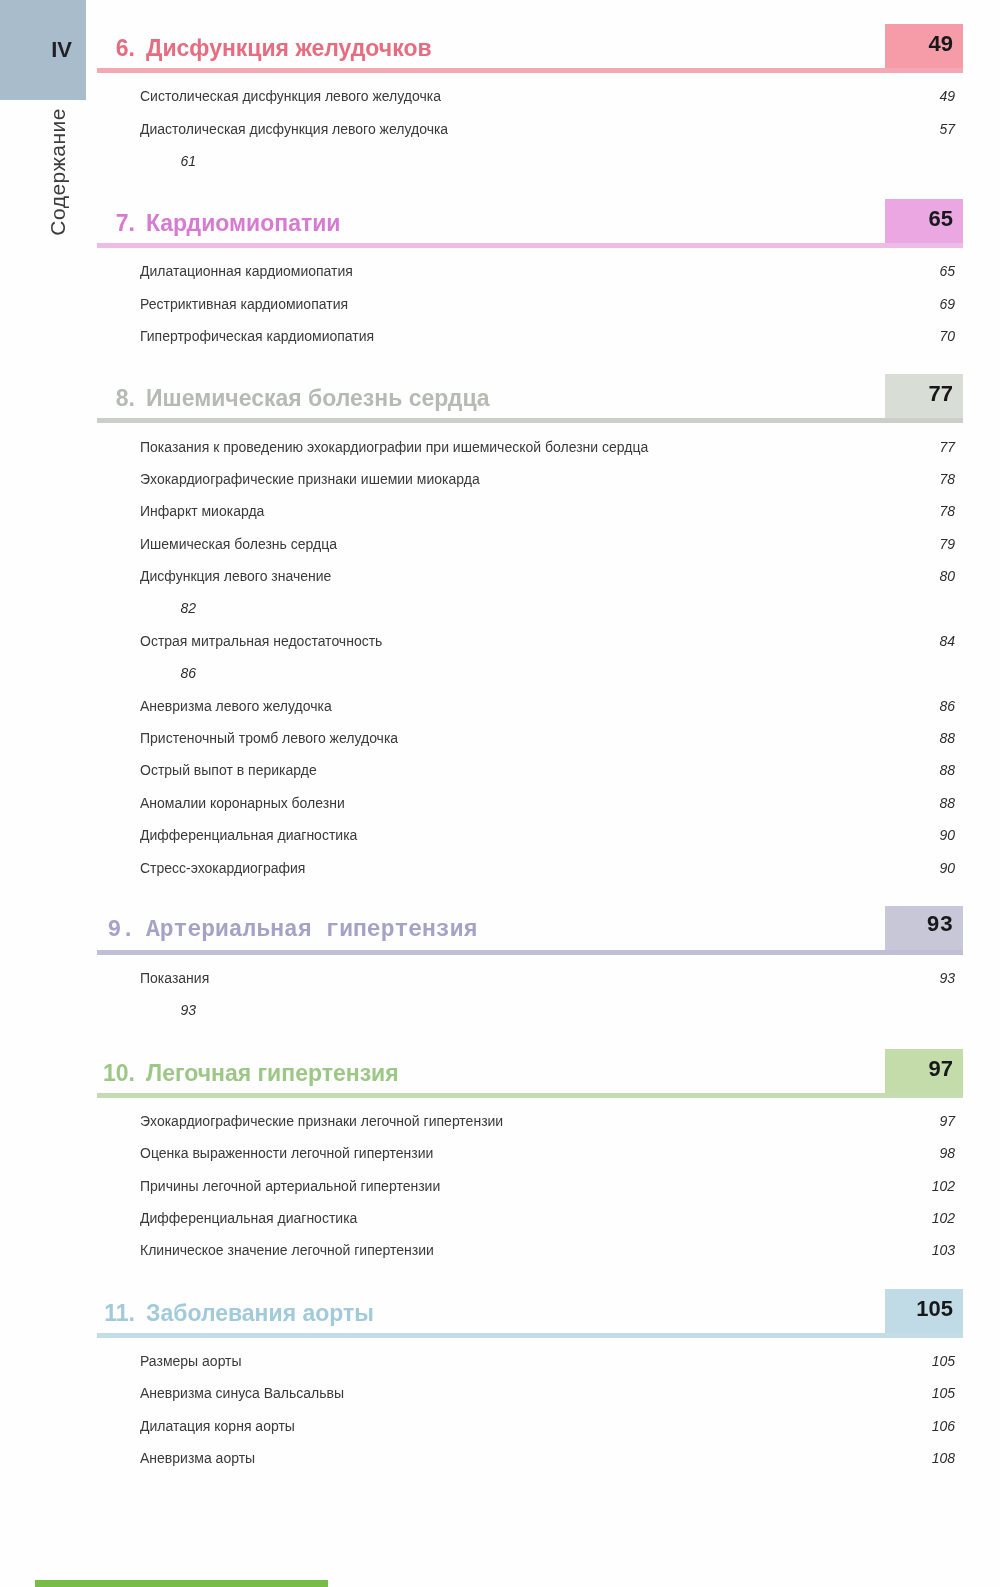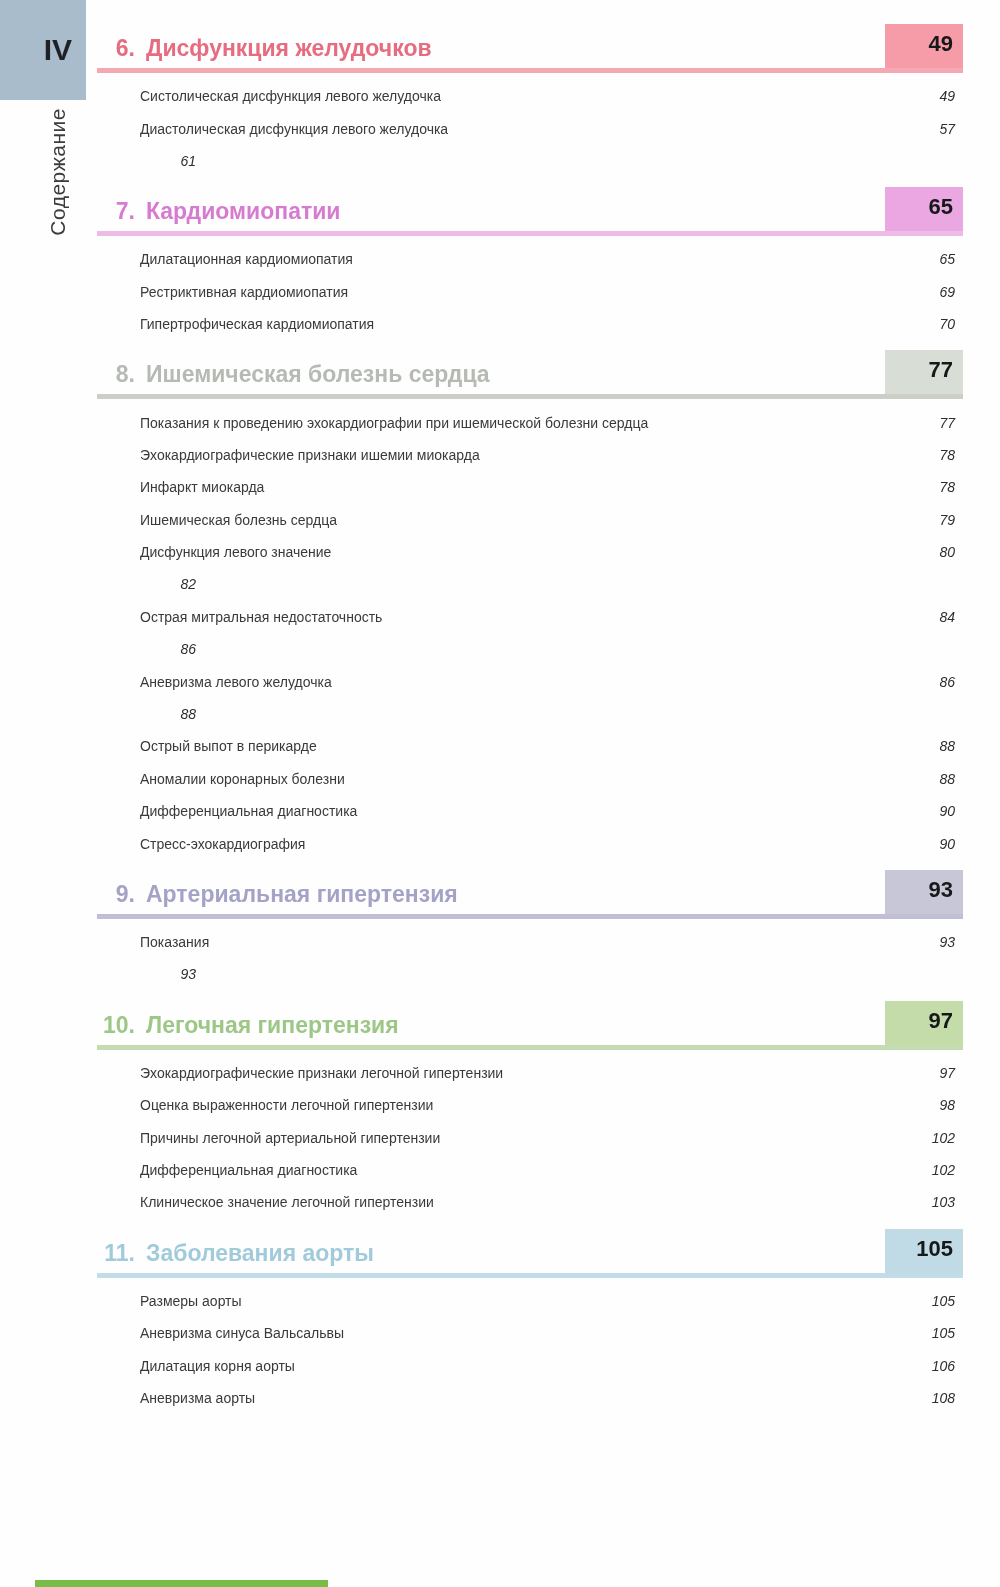--- a/index.html
+++ b/index.html
@@ -12,39 +12,39 @@
     color:#3a3a3a;
   }
   
   .page-marker{
     position:absolute;left:0;top:0;
     width:86px;height:100px;
     background:#a9bccb;
     box-sizing:border-box;
     display:flex;align-items:center;justify-content:flex-end;
     padding-right:14px;
-    font-size:30px;font-weight:bold;color:#1f2126;
+    font-size:22px;font-weight:bold;color:#1f2126;
   }
   .sidebar-label{
     position:absolute;left:46px;top:108px;
     writing-mode:vertical-rl;
     transform:rotate(180deg);
     font-size:21px;color:#3c3c3c;
     letter-spacing:0.5px;
   }
   
   .toc{
     position:absolute;left:97px;top:0;
     width:866px;
   }
   .chapter{display:block;}
   .ch-header{
     position:relative;
     height:38px;
-    margin-top:14px;
+    margin-top:26px;
     font-size:23px;font-weight:bold;
     line-height:36px;
     padding-top:2px;
     box-sizing:content-box;
   }
   .chapter:first-child .ch-header{margin-top:28px;}
   .ch-num{
     display:inline-block;width:38px;text-align:right;
     margin-right:11px;
   }
@@ -183,20 +183,21 @@
   <div class="sec-row">
     <span class="sec-page">86</span>
   </div>
 
   <div class="sec-row">
     <span class="sec-title">Аневризма левого желудочка</span>
     <span class="sec-page">86</span>
   </div>
 
   <div class="sec-row">
+    <span class="sec-title">Пристеночный тромб левого желудочка</span>
     <span class="sec-page">88</span>
   </div>
 
   <div class="sec-row">
     <span class="sec-title">Острый выпот в перикарде</span>
     <span class="sec-page">88</span>
   </div>
 
   <div class="sec-row">
     <span class="sec-title">Аномалии коронарных болезни</span>
@@ -209,21 +210,21 @@
   </div>
 
   <div class="sec-row">
     <span class="sec-title">Стресс-эхокардиография</span>
     <span class="sec-page">90</span>
   </div>
 </div>
   </div>
 
   <div class="chapter">
-    <div class="ch-header" style="color: rgb(164, 163, 199);">
+    <div class="ch-header" style="color: rgb(164, 163, 199); font-family: Liberation Mono, monospace;">
       <span class="ch-num">9.</span><span class="ch-title">Артериальная гипертензия</span>
       <span class="ch-box" style="background: rgb(200, 199, 216);">93</span>
       <span class="ch-line" style="background: rgb(192, 191, 214);"></span>
     </div>
     <div class="sections">
   <div class="sec-row">
     <span class="sec-title">Показания</span>
     <span class="sec-page">93</span>
   </div>
 

